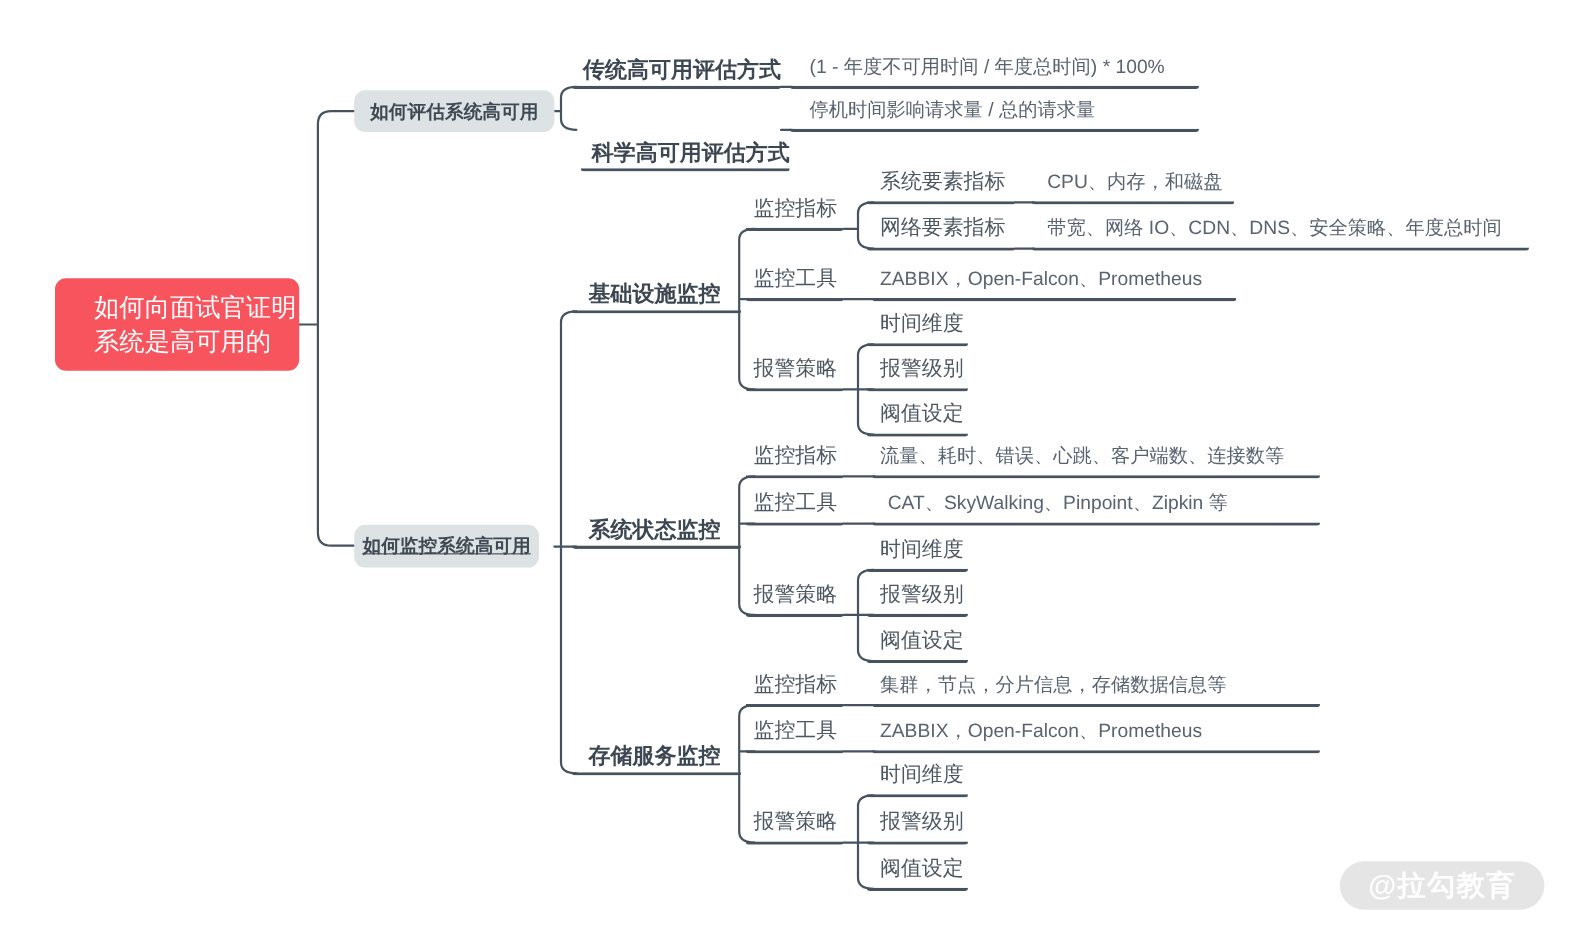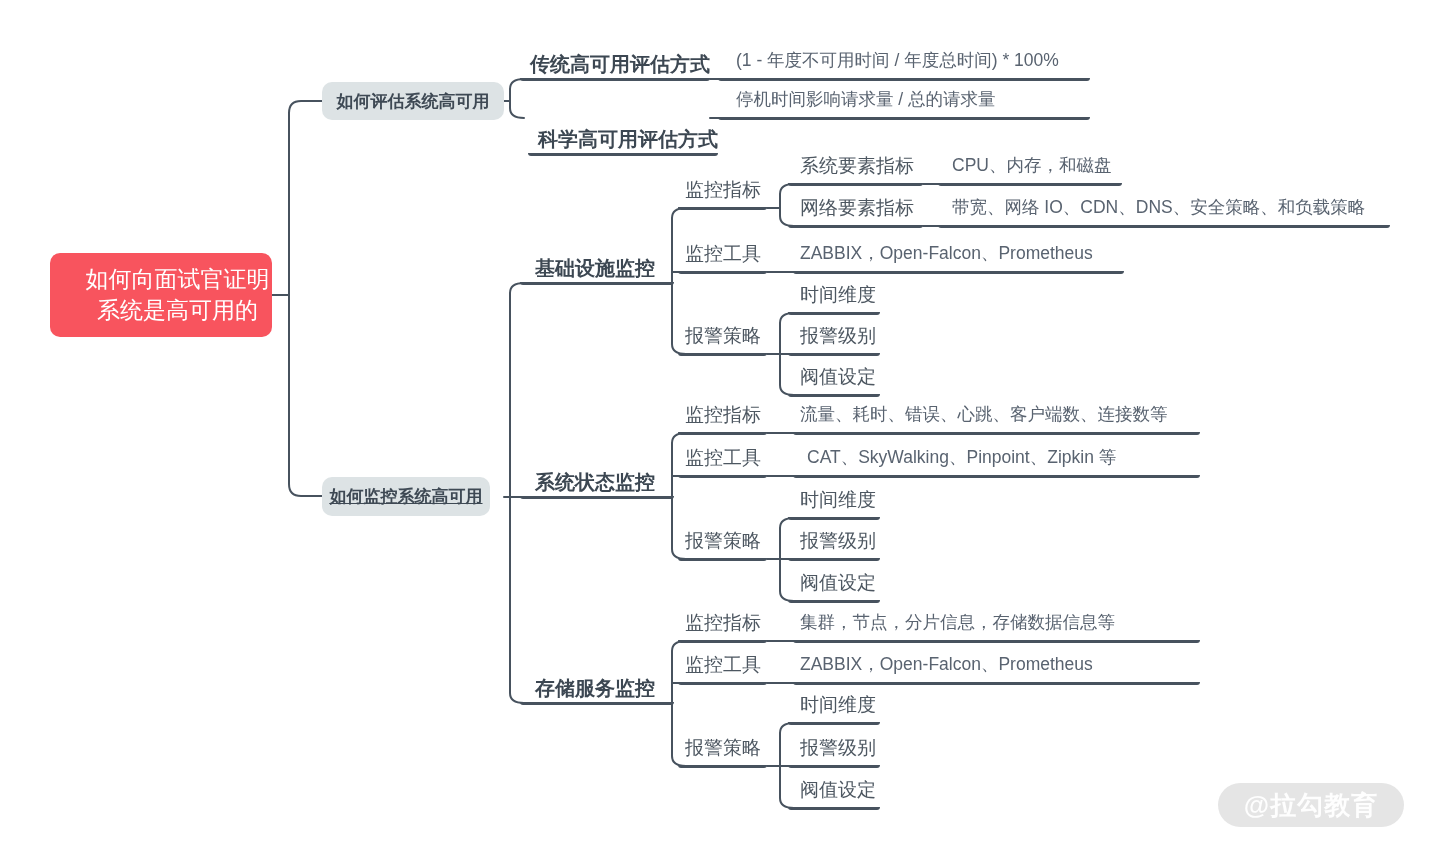--- a/index.html
+++ b/index.html
@@ -16,21 +16,21 @@
   .nb{font-size:20px;font-weight:700;color:#3c4752;padding-bottom:4px;text-align:center;}
   .nr{font-size:19px;font-weight:400;color:#4d5761;padding-bottom:8px;}
   .nv{font-size:17.5px;font-weight:400;color:#596370;padding-bottom:9px;}
   .gbox{
     position:absolute;box-sizing:border-box;background:#dde3e5;border-radius:10px;
     display:flex;align-items:center;justify-content:center;
     font-size:17px;font-weight:700;color:#3e4954;white-space:nowrap;text-align:center;
   }
   .rootbox{
     position:absolute;box-sizing:border-box;background:#f8545e;border-radius:10px;
-    display:flex;align-items:center;justify-content:center;text-align:center;
+    display:flex;align-items:center;justify-content:center;text-align:left;
     font-size:23px;font-weight:500;color:#ffffff;white-space:pre-line;line-height:31px;padding-left:33px;
   }
   .watermark{
     position:absolute;background:#e3e3e3;border-radius:29px;opacity:0.92;
     display:flex;align-items:center;justify-content:center;
     font-size:26px;font-weight:700;color:rgba(255,255,255,0.95);letter-spacing:1px;
   }
 </style>
 </head>
 <body>
@@ -74,21 +74,21 @@
   <div class="node nv" style="left:718px;top:84px;width:372px;padding-left:18px;">停机时间影响请求量 / 总的请求量</div>
 
   <div class="node nb" style="left:520px;top:249px;width:154px;padding-left:15px;">基础设施监控</div>
   <div class="node nb" style="left:520px;top:463px;width:154px;padding-left:15px;">系统状态监控</div>
   <div class="node nb" style="left:520px;top:669px;width:154px;padding-left:15px;">存储服务监控</div>
 
   <div class="node nr" style="left:678px;top:174px;width:89px;padding-left:7px;">监控指标</div>
   <div class="node nr" style="left:788px;top:150px;width:135px;padding-left:12px;">系统要素指标</div>
   <div class="node nv" style="left:938px;top:150px;width:184px;padding-left:14px;">CPU、内存，和磁盘</div>
   <div class="node nr" style="left:788px;top:192px;width:135px;padding-left:12px;">网络要素指标</div>
-  <div class="node nv" style="left:938px;top:192px;width:452px;padding-left:14px;">带宽、网络 IO、CDN、DNS、安全策略、和负载策略</div>
+  <div class="node nv" style="left:938px;top:192px;width:452px;padding-left:14px;">带宽、网络 IO、CDN、DNS、安全策略、年度总时间</div>
   <div class="node nr" style="left:678px;top:238px;width:89px;padding-left:7px;">监控工具</div>
   <div class="node nv" style="left:793px;top:238px;width:331px;padding-left:7px;">ZABBIX，Open-Falcon、Prometheus</div>
   <div class="node nr" style="left:678px;top:320px;width:89px;padding-left:7px;">报警策略</div>
   <div class="node nr" style="left:788px;top:279px;width:92px;padding-left:12px;">时间维度</div>
   <div class="node nr" style="left:788px;top:320px;width:92px;padding-left:12px;">报警级别</div>
   <div class="node nr" style="left:788px;top:361px;width:92px;padding-left:12px;">阀值设定</div>
 
   <div class="node nr" style="left:678px;top:399px;width:89px;padding-left:7px;">监控指标</div>
   <div class="node nv" style="left:793px;top:399px;width:407px;padding-left:7px;">流量、耗时、错误、心跳、客户端数、连接数等</div>
   <div class="node nr" style="left:678px;top:442px;width:89px;padding-left:7px;">监控工具</div>

